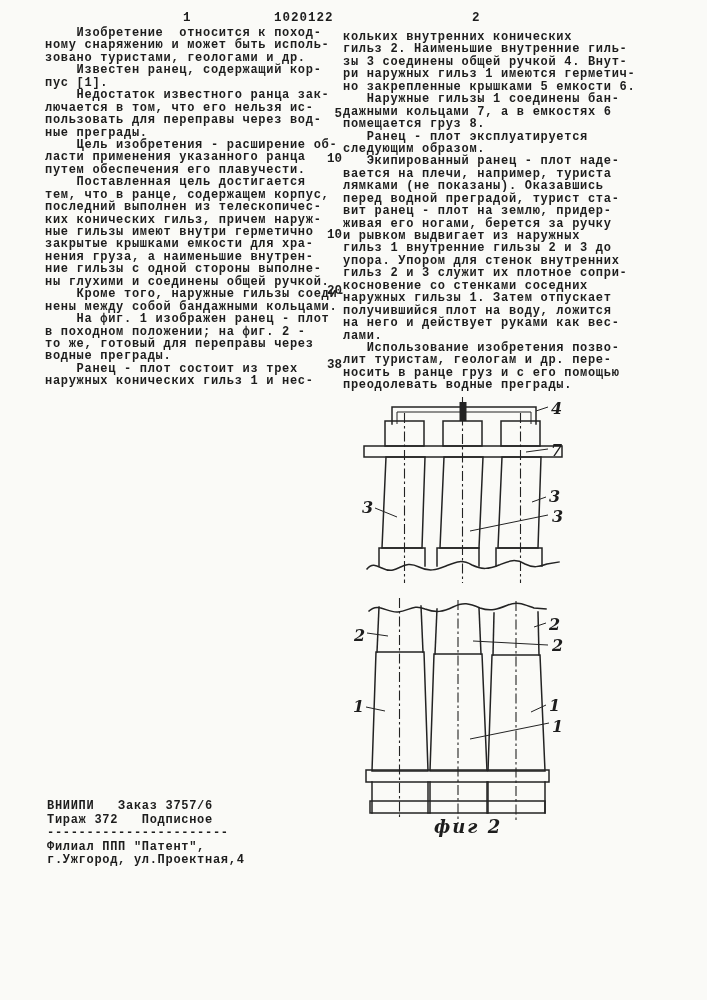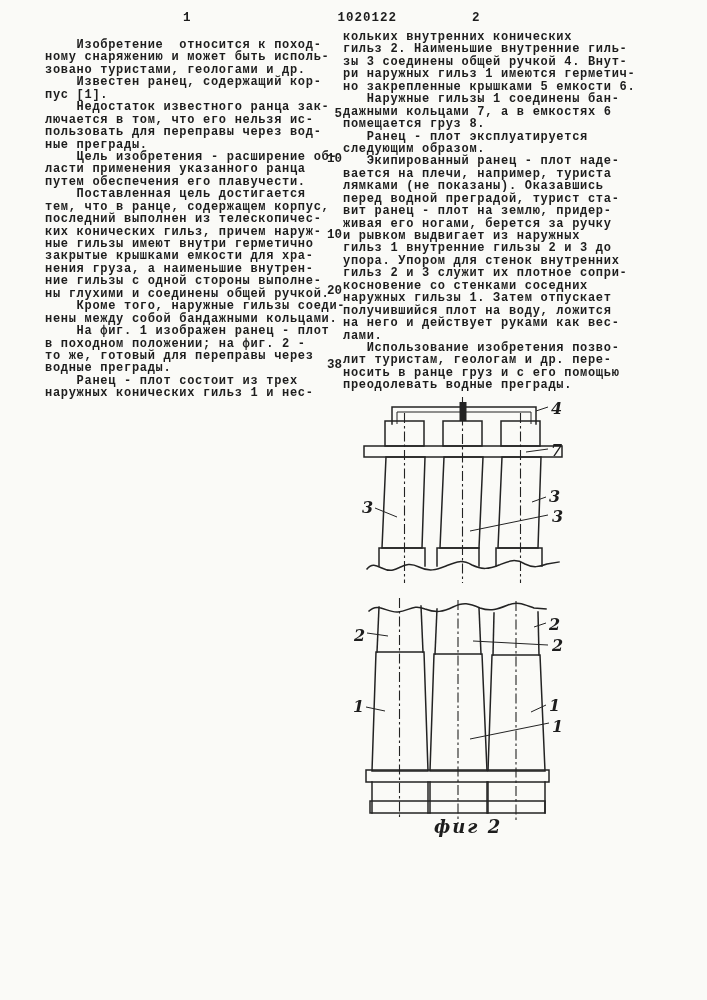--- a/index.html
+++ b/index.html
@@ -1,25 +1,25 @@
 <!DOCTYPE html>
 <html><head>
 <meta charset="utf-8">
 <style>
   html,body{margin:0;padding:0;background:#dededa;}
   .page{position:relative;width:707px;height:1000px;background:#fafaf7;overflow:hidden;
         font-family:"Liberation Mono","DejaVu Sans Mono",monospace;color:#1d1d1d;}
   .hdr{position:absolute;top:11px;font-size:12.5px;font-weight:700;letter-spacing:1px;white-space:pre;}
-  .hdr-num{left:281px;width:116px;text-align:right;}
+  .hdr-num{left:274px;width:116px;text-align:left;}
   .hdr-pg1{left:183px;}
   .hdr-pg2{left:472px;}
   .tcol{position:absolute;font-size:12px;font-weight:700;line-height:12.45px;
         letter-spacing:0.7px;white-space:pre;}
   .tcol .tline{height:12.45px;}
-  .col-left{left:45px;top:39px;width:292px;}
+  .col-left{left:45px;top:27px;width:292px;}
   .col-right{left:343px;top:31px;width:300px;}
   .lnum{position:absolute;left:316px;width:26px;text-align:right;
         font-size:12.5px;font-weight:700;}
   .footer{left:47px;top:800px;line-height:13.6px;}
   .footer .tline{height:13.6px;}
   .figsvg{position:absolute;left:340px;top:394px;width:300px;height:450px;}
   .ln{stroke:#232323;stroke-width:1.5;fill:none;stroke-linecap:square;}
   .thin{stroke:#232323;stroke-width:1;fill:none;}
   .cl{stroke:#232323;stroke-width:1.1;fill:none;stroke-dasharray:10 3 2.5 3;}
   .fig-label{font-family:"DejaVu Serif",serif;font-style:italic;font-weight:700;
@@ -125,14 +125,15 @@
       <text class="fig-label" x="354" y="641">2</text>
       <text class="fig-label" x="549" y="630">2</text>
       <text class="fig-label" x="552" y="651">2</text>
       <text class="fig-label" x="353" y="712">1</text>
       <text class="fig-label" x="549" y="711">1</text>
       <text class="fig-label" x="552" y="732">1</text>
       <text class="fig-caption" x="434" y="833">фиг 2</text>
     </g>
   </svg>
 
+  <div class="tcol footer"><div class="tline">ВНИИПИ   Заказ 3757/6</div><div class="tline">Тираж 372   Подписное</div><div class="tline">-----------------------</div><div class="tline">Филиал ППП "Патент",</div><div class="tline">г.Ужгород, ул.Проектная,4</div></div>
 
 </div>
 
 </body></html>

